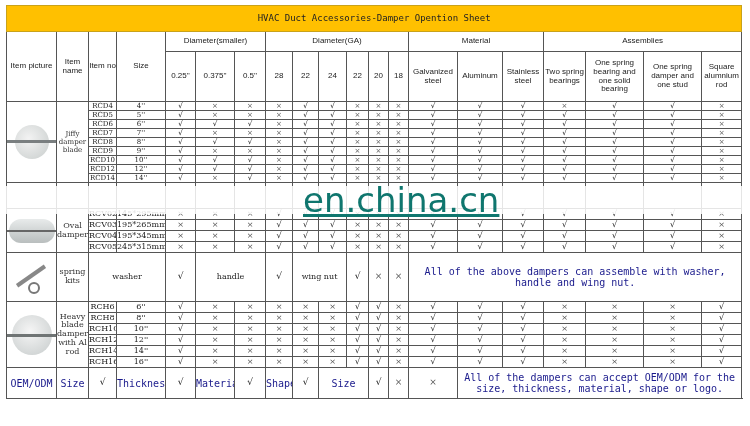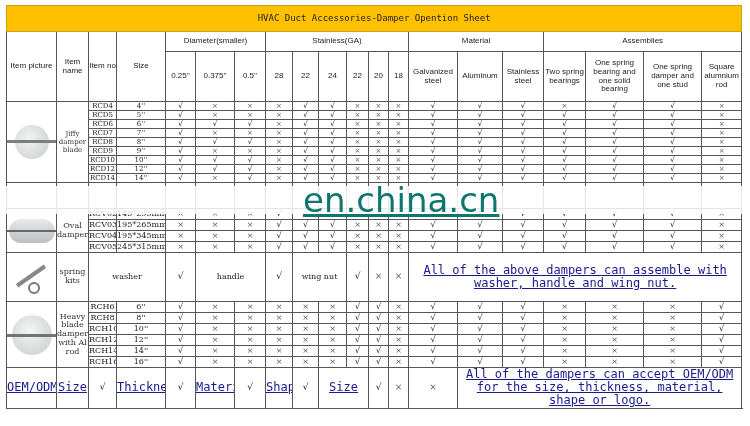--- a/index.html
+++ b/index.html
@@ -11,21 +11,21 @@
   .grp{height:20px;}
   .sub{height:50px;}
   tr.jr td{height:8px;font-size:7px;line-height:8px;}
   tr.ov td{height:10px;font-size:8px;}
   tr.kit td{height:48px;}
   tr.hv td{height:10px;font-size:8px;}
   tr.oem td{height:30px;}
   .blur td{height:25px;border-color:#ddd;color:#ccc;filter:blur(1px);}
   .chk{font-size:9px;}
   .x{color:#555;}
-  .blue{color:#1a1a8c;font-weight:bold;font-family:"DejaVu Sans Mono","Liberation Mono",monospace;font-size:12px;white-space:normal !important;text-decoration:underline;}
+  .blue{color:#1a1a8c;font-weight:bold;font-family:"DejaVu Sans Mono","Liberation Mono",monospace;font-size:10px;white-space:normal !important;}
   .nm{font-size:8px;white-space:normal !important;color:#333;}
   .pic{position:relative;}
   .disc{width:34px;height:34px;border-radius:50%;background:radial-gradient(circle at 40% 40%,#f3f3f3,#c8cdcc);margin:auto;position:relative;}
   .disc:before{content:"";position:absolute;left:-10px;right:-10px;top:15px;height:3px;background:#7a7f80;}
   .oval{width:46px;height:24px;border-radius:12px;background:linear-gradient(#e8ebeb,#b9bebe);margin:auto;position:relative;}
   .oval:before{content:"";position:absolute;left:-6px;right:-6px;top:11px;height:2px;background:#666;}
   .kitimg{width:40px;height:30px;margin:auto;position:relative;}
   .kitimg .rod{position:absolute;left:2px;top:12px;width:34px;height:4px;background:#888;transform:rotate(-35deg);}
   .kitimg .nut{position:absolute;left:16px;top:20px;width:8px;height:8px;border-radius:50%;border:2px solid #777;}
   .hvimg{width:40px;height:40px;border-radius:50%;background:radial-gradient(circle at 45% 40%,#f5f5f5,#c6cbcb);margin:auto;position:relative;}
@@ -62,21 +62,21 @@
   <thead>
     <tr>
       <th colspan="20" class="title">HVAC Duct Accessories-Damper Opention Sheet</th>
     </tr>
     <tr class="grp">
       <th rowspan="2" class="hdr">Item picture</th>
       <th rowspan="2" class="hdr">Item name</th>
       <th rowspan="2" class="hdr">Item no</th>
       <th rowspan="2" class="hdr">Size</th>
       <th colspan="3" class="hdr">Diameter(smaller)</th>
-      <th colspan="6" class="hdr">Stainless(GA)</th>
+      <th colspan="6" class="hdr">Diameter(GA)</th>
       <th colspan="3" class="hdr">Material</th>
       <th colspan="4" class="hdr">Assemblies</th>
     </tr>
     <tr class="sub" id="subhdr">
         <td class="hdr">0.25''</td>
         <td class="hdr">0.375''</td>
         <td class="hdr">0.5''</td>
         <td class="hdr">28</td>
         <td class="hdr">22</td>
         <td class="hdr">24</td>

